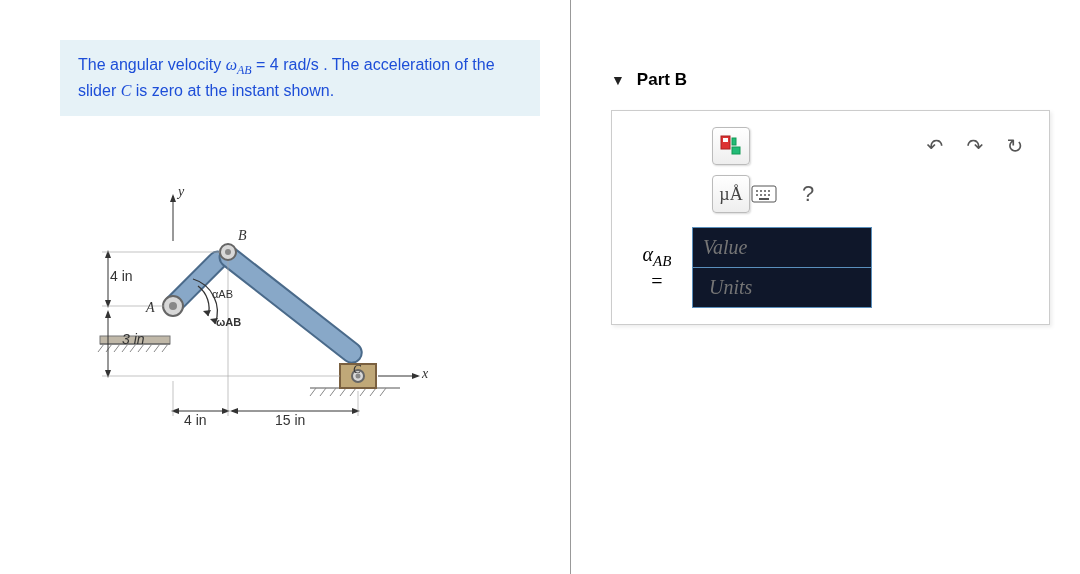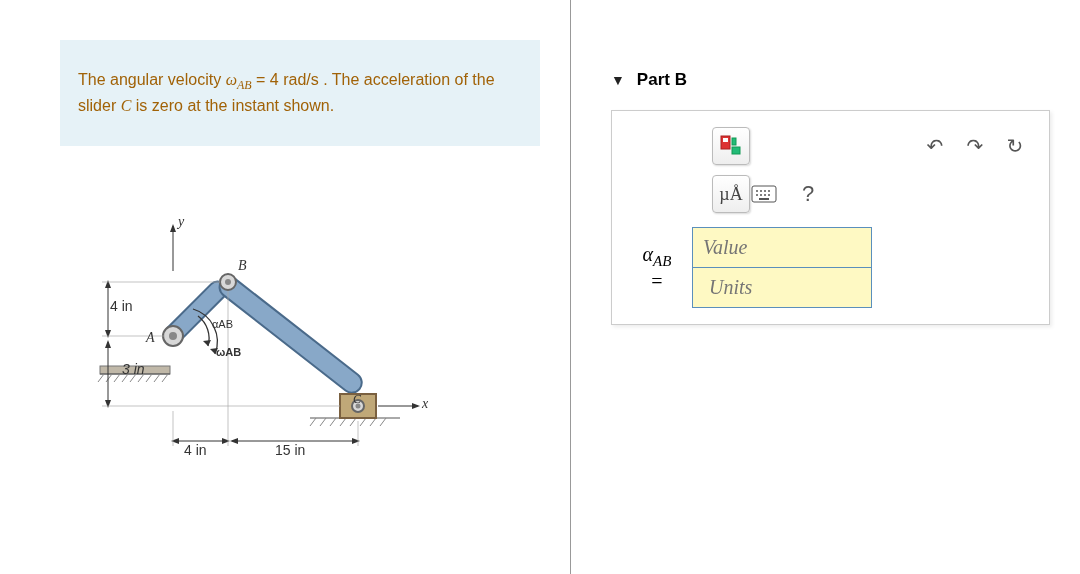--- a/index.html
+++ b/index.html
@@ -1,20 +1,20 @@
 <!DOCTYPE html>
 <html><head>
 <meta charset="utf-8">
 <style>
   * { box-sizing: border-box; margin: 0; padding: 0; }
   body { font-family: Arial, Helvetica, sans-serif; background: #fff; width: 1080px; height: 574px; position: relative; }
   .container { display: flex; height: 100%; }
   .left-pane { width: 570px; padding: 40px 30px 0 60px; position: relative; }
   .right-pane { width: 510px; border-left: 1px solid #999; padding: 40px 30px 0 40px; position: relative; }
-  .problem-box { background: #e6f2f7; padding: 28px 18px; font-size: 16px; color: #a16207; margin-bottom: 50px; line-height: 1.5; }
+  .problem-box { background: #e6f2f7; padding: 13px 18px; font-size: 16px; color: #1d4ed8; margin-bottom: 50px; line-height: 1.5; }
   .italic-var { font-style: italic; font-family: 'Times New Roman', serif; }
   .sub { font-size: 0.75em; vertical-align: sub; }
   .figure-head { display: flex; align-items: center; justify-content: space-between; border-bottom: 1px solid #ccc; padding-bottom: 6px; margin-bottom: 30px; }
   .figure-title { font-size: 20px; font-weight: bold; color: #222; }
   .pager { display: flex; align-items: center; gap: 6px; color: #555; font-size: 15px; }
   .nav-btn { width: 26px; height: 26px; border: 1px solid #ccc; border-radius: 50%; display: flex; align-items: center; justify-content: center; background: #fff; cursor: pointer; color: #888; font-size: 14px; }
   .part-header { display: flex; align-items: center; gap: 12px; margin-bottom: 20px; padding-top: 30px; }
   .part-caret { font-size: 14px; color: #222; }
   .part-title { font-weight: bold; font-size: 17px; }
   .question { font-size: 16px; color: #222; line-height: 1.5; margin-bottom: 14px; }
@@ -23,21 +23,21 @@
   .answer-box { border: 1px solid #ccc; padding: 16px 20px; position: relative; box-shadow: 2px 2px 4px rgba(0,0,0,0.08); }
   .toolbar { display: flex; justify-content: space-between; align-items: center; margin-bottom: 10px; padding-left: 80px; }
   .toolbar-left, .toolbar-right { display: flex; gap: 12px; align-items: center; }
   .tb-btn { width: 38px; height: 38px; border: 1px solid #bbb; border-radius: 4px; display: flex; align-items: center; justify-content: center; background: linear-gradient(#fff,#eee); cursor: pointer; font-size: 18px; color: #444; box-shadow: 1px 1px 2px rgba(0,0,0,0.15); }
   .tb-icon { width: 28px; height: 28px; display:flex; align-items:center; justify-content:center; cursor:pointer; color:#555; font-size:20px; }
   .second-row { display:flex; justify-content:flex-start; align-items:center; margin-bottom:14px; padding-left: 80px; }
   .second-row-right { display:flex; gap:16px; align-items:center; }
   .input-row { display: flex; align-items: center; gap: 10px; }
   .var-label { font-family: 'Times New Roman', serif; font-style: italic; font-size: 20px; text-align:center; width:50px; }
   .input-stack { display:flex; flex-direction:column; }
-  .input-field { border: 1px solid #5a8fbc; padding: 8px 10px; font-family: 'Times New Roman', serif; font-style: italic; font-size: 20px; color: #888; width: 180px; background:#fef9c3; }
+  .input-field { border: 1px solid #5a8fbc; padding: 8px 10px; font-family: 'Times New Roman', serif; font-style: italic; font-size: 20px; color: #888; width: 180px; background:#0f172a; }
   .input-field + .input-field { border-top: none; padding-left: 16px; }
   .fig-image { position: relative; width: 380px; height: 260px; }
   .fig-image svg { position:absolute; top:0; left:0; }
   .dim-label { position:absolute; font-size:14px; color:#333; }
 </style>
 </head>
 <body>
 
 <div class="container">
   <div class="left-pane">

